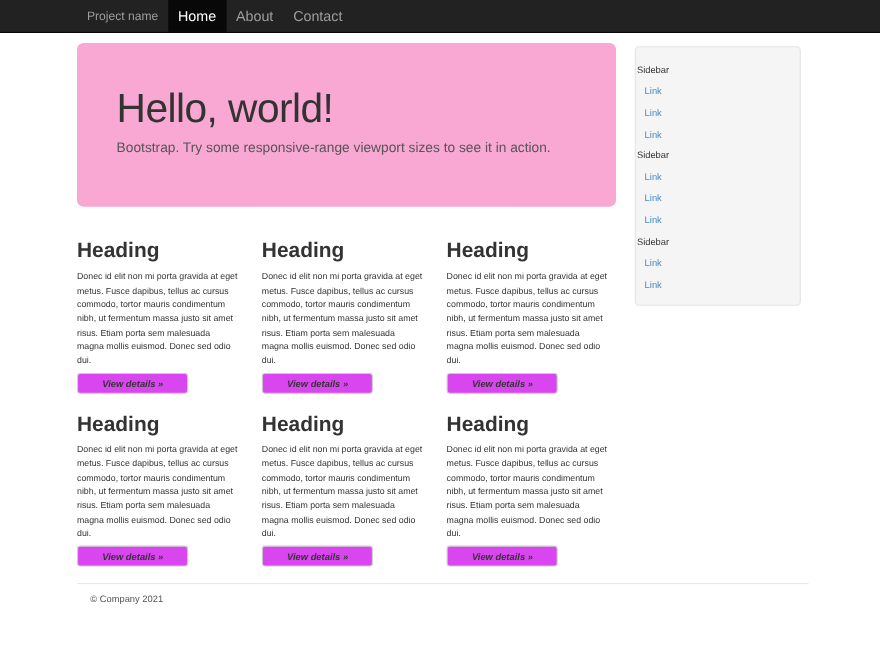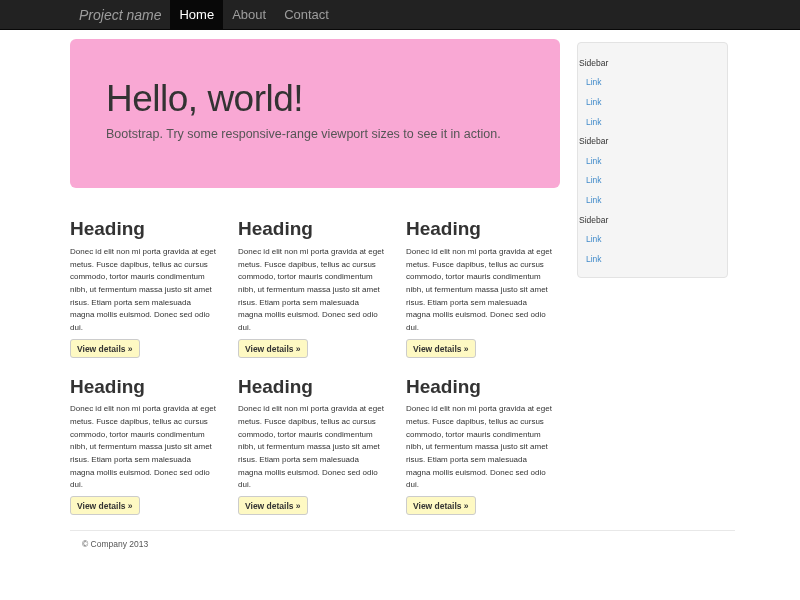--- a/index.html
+++ b/index.html
@@ -18,27 +18,26 @@
     background: #222222;
     border-bottom: 1px solid #080808;
   }
   .nav-inner {
     margin-left: 70px;
     height: 100%;
     display: flex;
     align-items: stretch;
   }
   .brand {
-    font-size: 14px;
+    font-size: 11px;
     color: #9d9d9d;
     padding: 0 9px;
     display: flex; align-items: center;
     text-decoration: none;
     white-space: nowrap;
-    font-style: italic;
   }
   .nav-item {
     font-size: 13px;
     color: #9d9d9d;
     padding: 0 9px;
     display: flex; align-items: center;
     text-decoration: none;
     white-space: nowrap;
   }
   .nav-item.active { background: #080808; color: #ffffff; }
@@ -89,30 +88,31 @@
     margin: 0;
     font-size: 8px;
     line-height: 12.67px;
     color: #333333;
   }
   .card-body .bline { display: block; white-space: nowrap; }
   .btn {
     display: inline-block;
     margin-top: 4px;
     height: 19px;
-    padding: 5px 6px 0;
+    padding: 5px 22px 0;
     font-size: 8.5px;
     font-weight: 700;
     line-height: 1;
     color: #333333;
-    background: #fef9c3;
+    background: #d946ef;
     border: 1px solid #cccccc;
     border-radius: 3px;
     text-decoration: none;
     white-space: nowrap;
+    font-style: italic;
   }
 
   
   .sidebar {
     flex: none;
     width: 151px;
     height: 236px;
     margin-top: 3px;
     background: #f5f5f5;
     border: 1px solid #e3e3e3;
@@ -278,15 +278,15 @@
         </div>
       <div class="sb-row indent">
           <a class="sb-link">Link</a>
         </div>
     </aside>
 
   </div>
 
   <footer class="footer">
     <hr>
-    <p>© Company 2013</p>
+    <p>© Company 2021</p>
   </footer>
 </div>
 
 </body></html>

